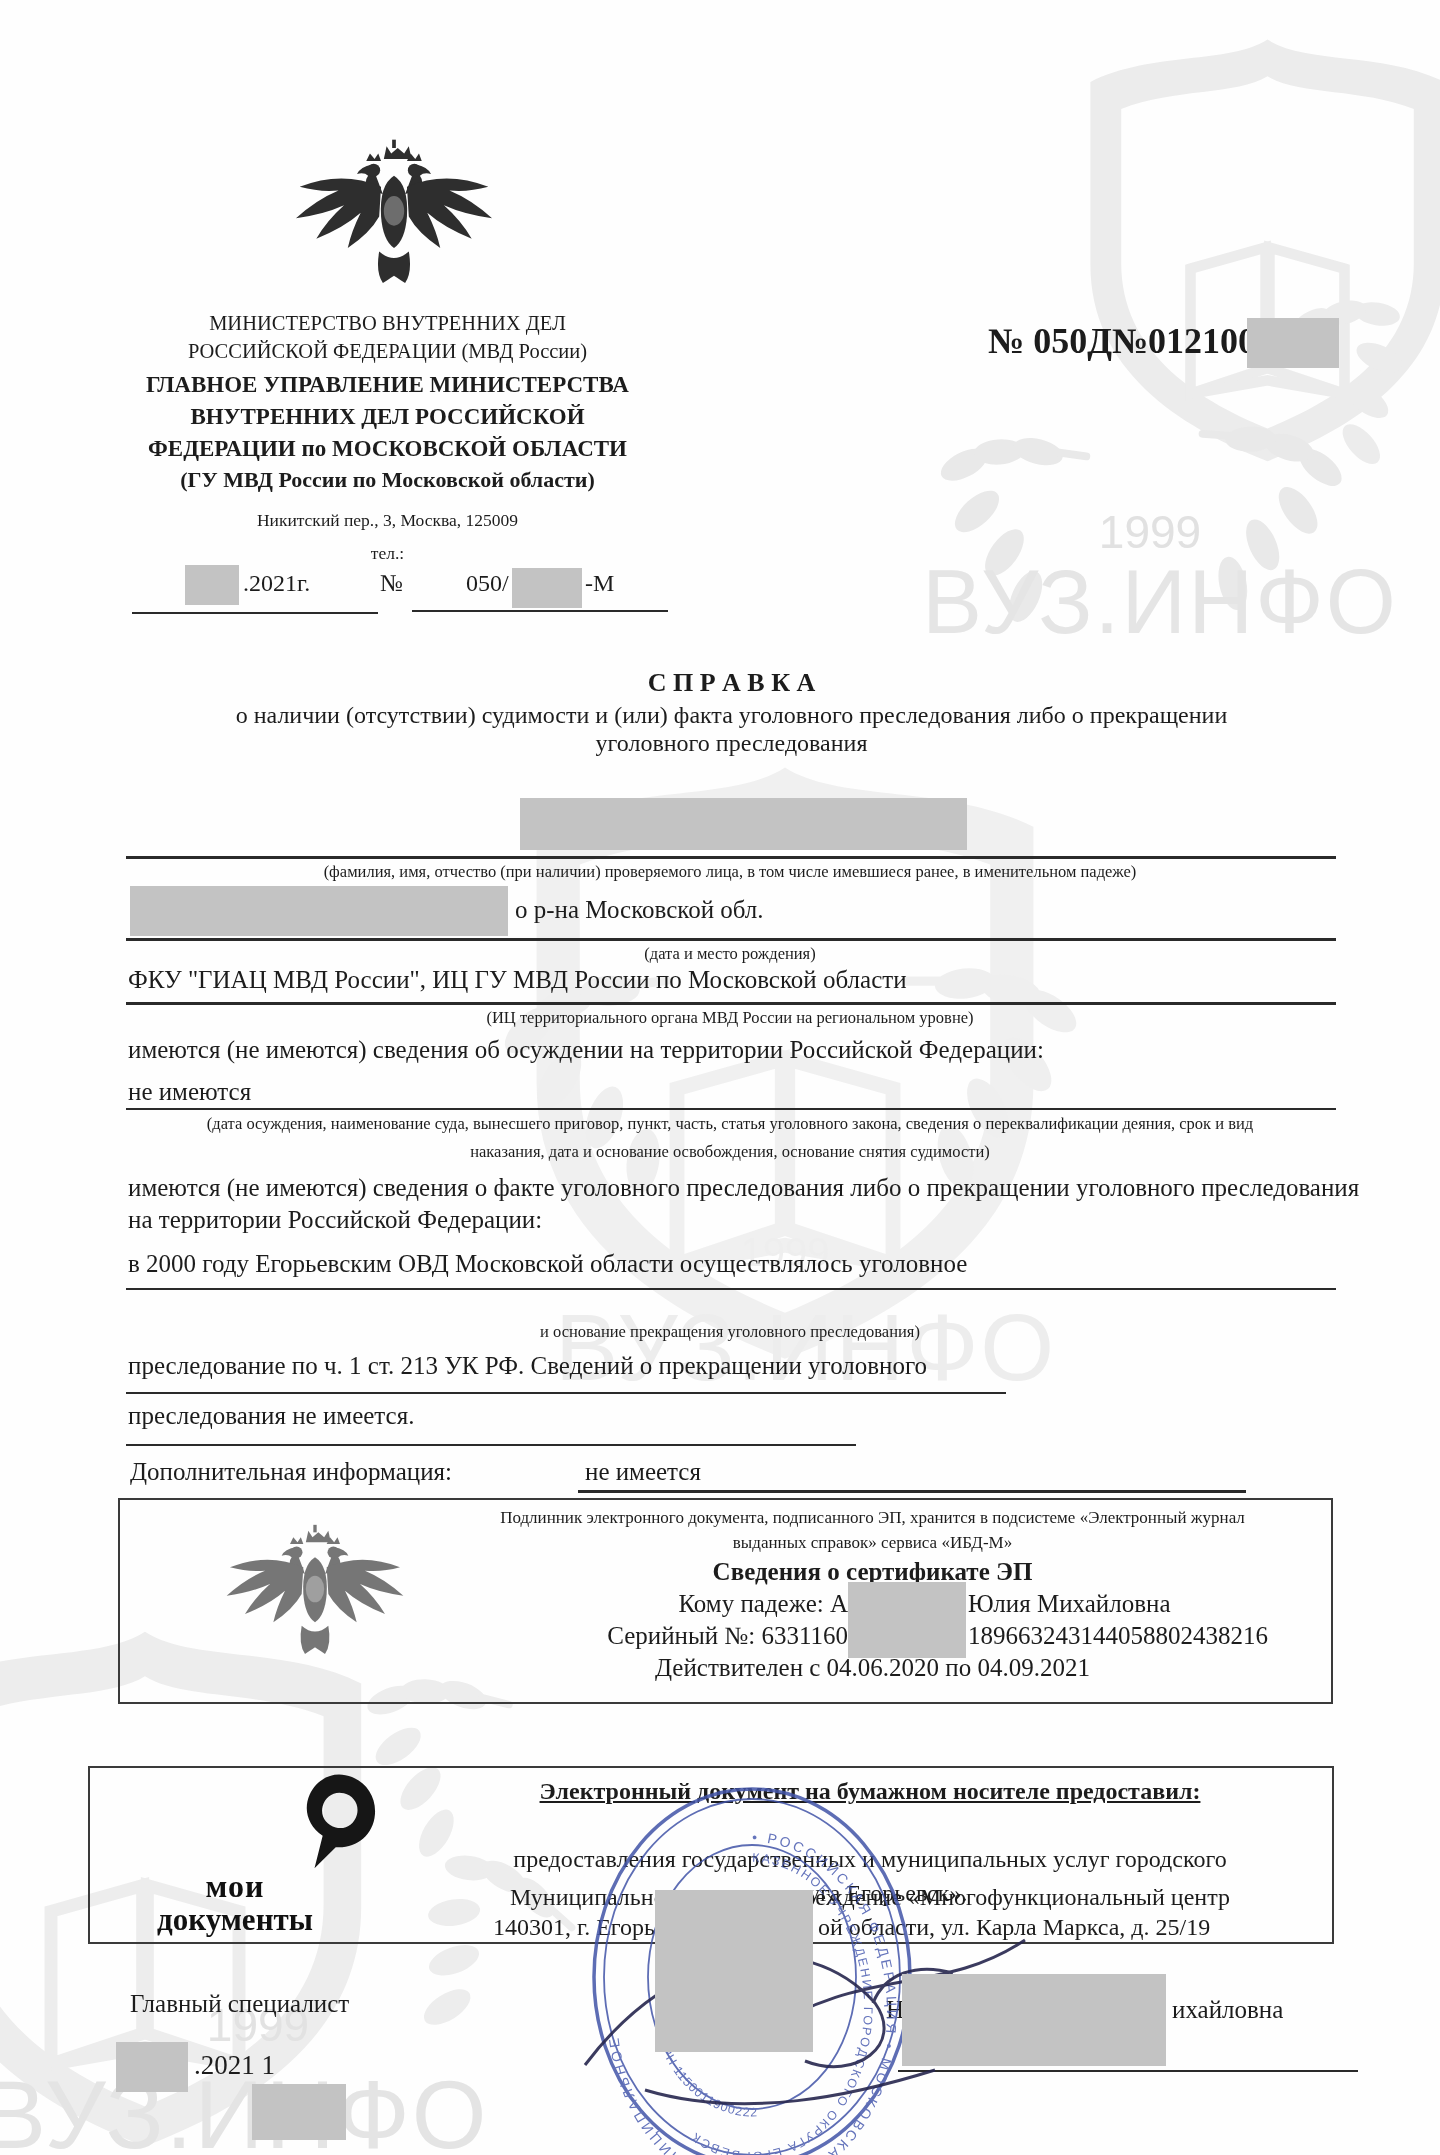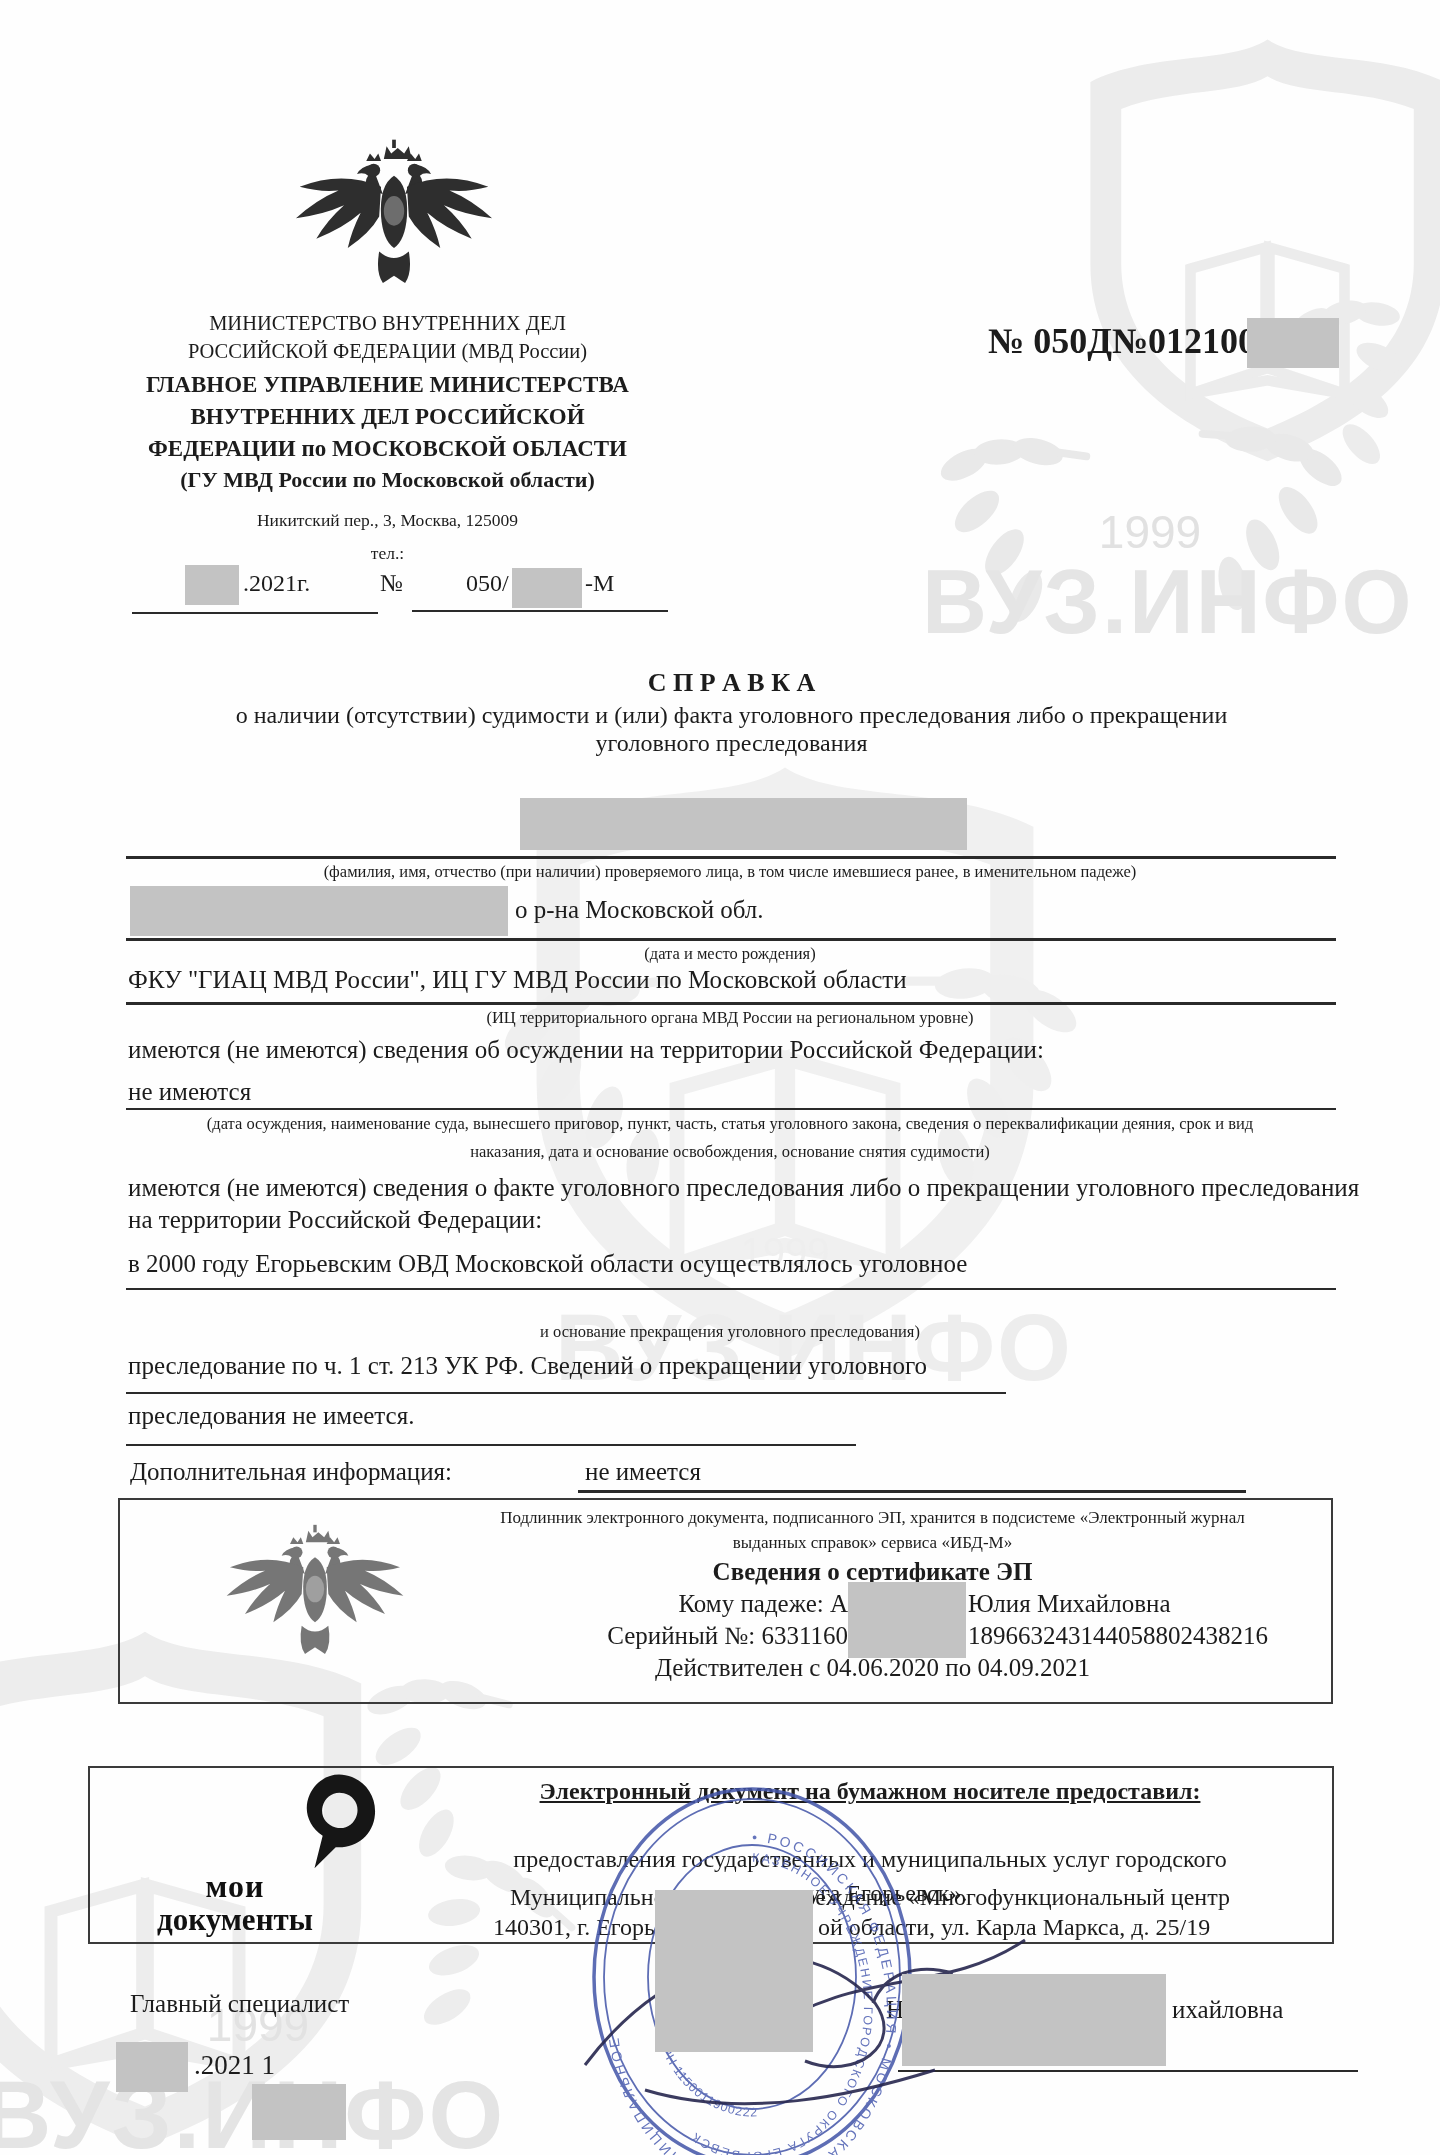--- a/index.html
+++ b/index.html
@@ -5,21 +5,21 @@
   html,body{margin:0;padding:0;background:#888;}
   .page{position:relative;width:1440px;height:2155px;margin:0 auto;background:#fefefe;
         overflow:hidden;font-family:"Liberation Serif",serif;color:#1c1c1c;}
   .abs{position:absolute;white-space:nowrap;}
   .ctr{text-align:center;white-space:normal;}
   .b{font-weight:bold;}
   .sans{font-family:Liberation Serif, serif;}
   .line{position:absolute;background:#2a2a2a;height:2px;z-index:12;}
   .redact{position:absolute;background:#c3c3c3;z-index:30;}
   .wm{position:absolute;z-index:1;}
-  .wmtxt{position:absolute;z-index:1;font-family:"Liberation Sans",sans-serif;font-weight:bold;}
+  .wmtxt{position:absolute;z-index:1;font-family:"Liberation Sans",sans-serif;font-weight:normal;}
   .content{z-index:10;}
   .cap{font-size:16.5px;}
   .body25{font-size:25px;}
   .box{position:absolute;border:2px solid #3a3a3a;background:transparent;z-index:8;}
 </style>
 </head>
 <body>
 
 <div class="page">
 

